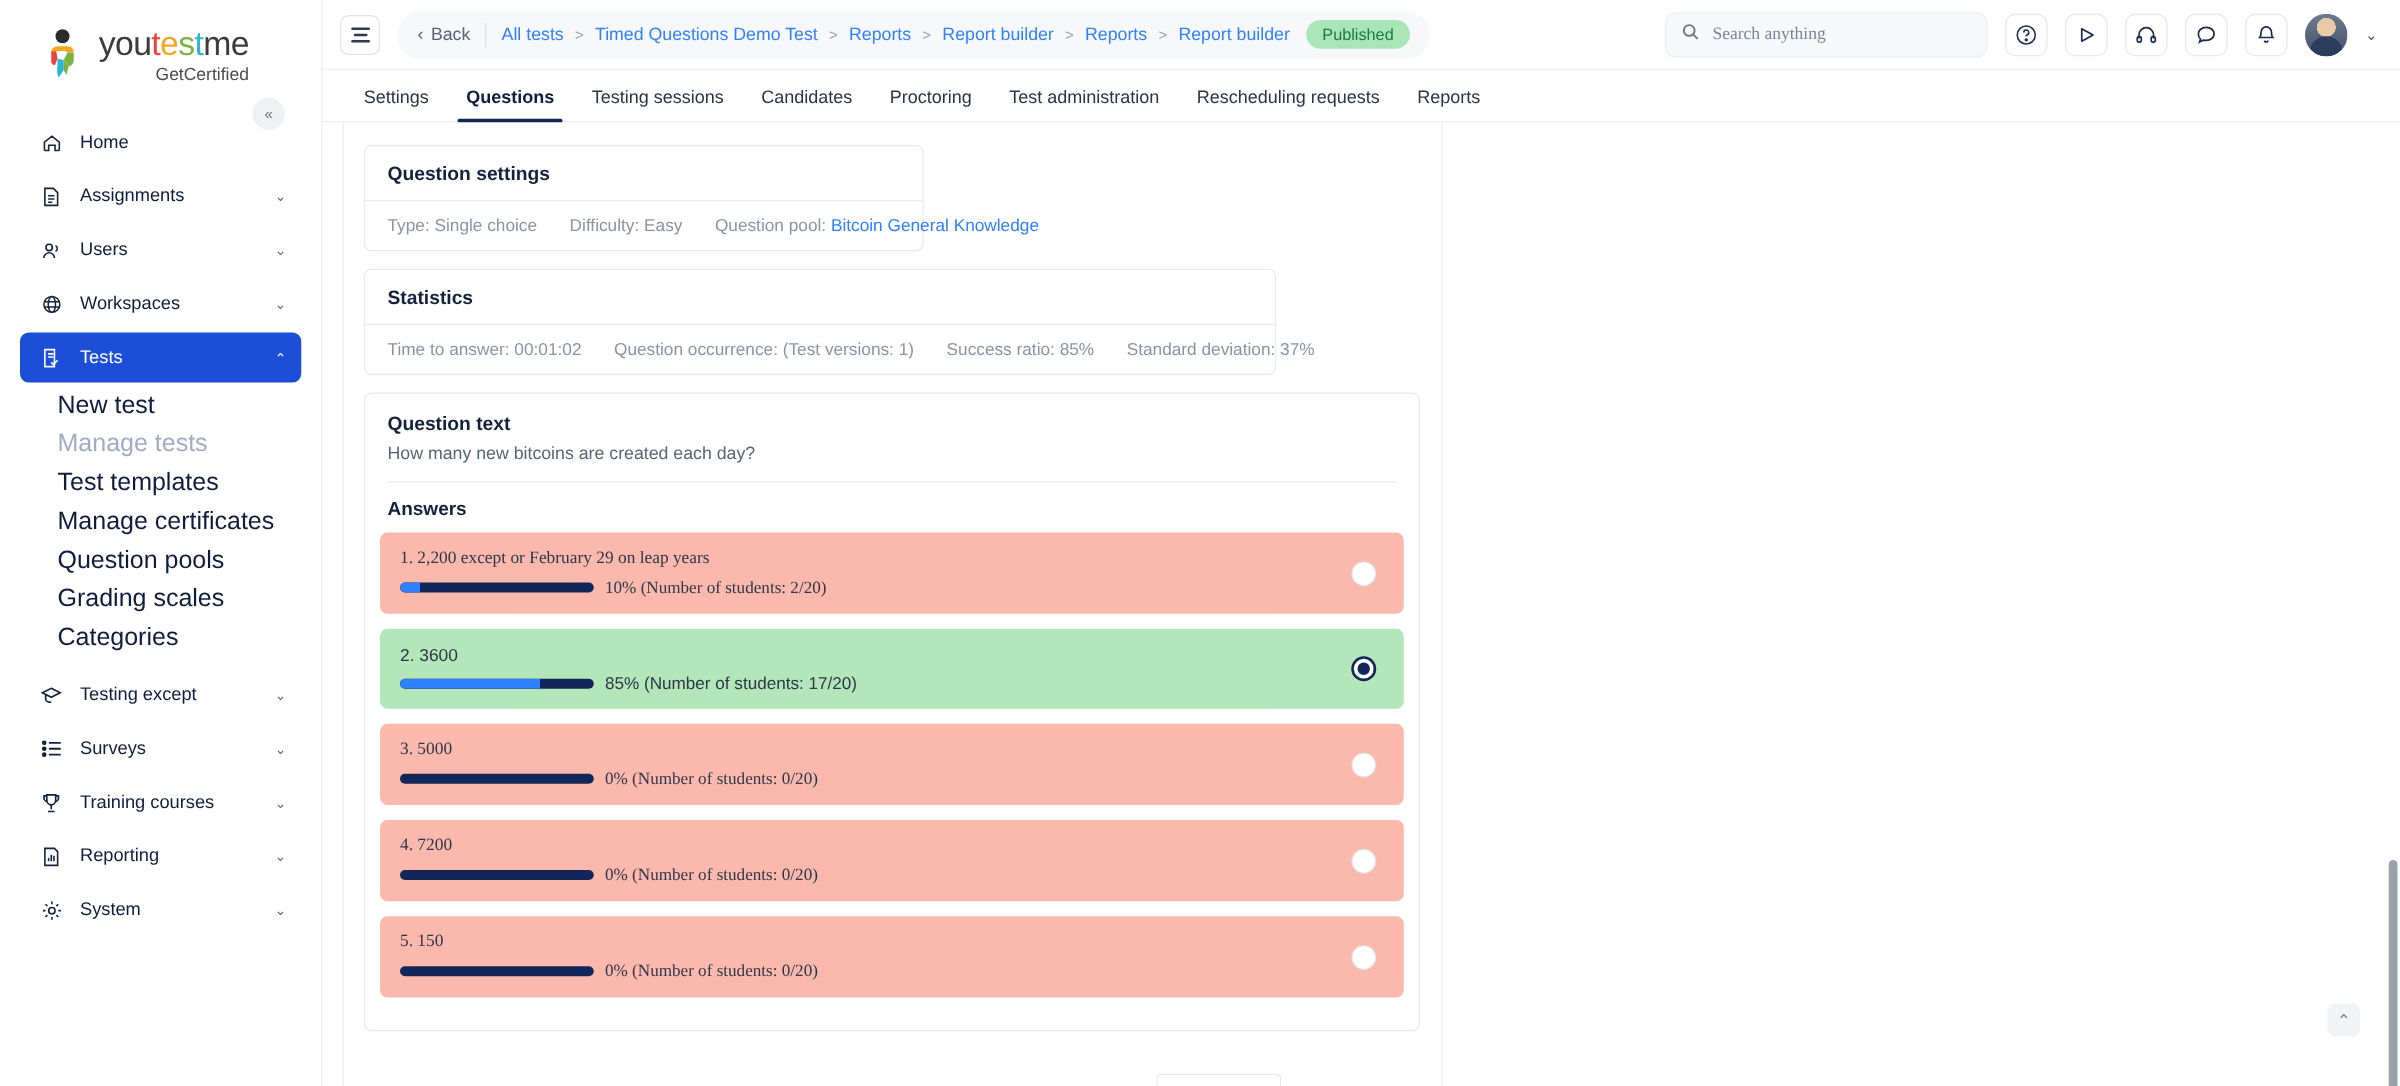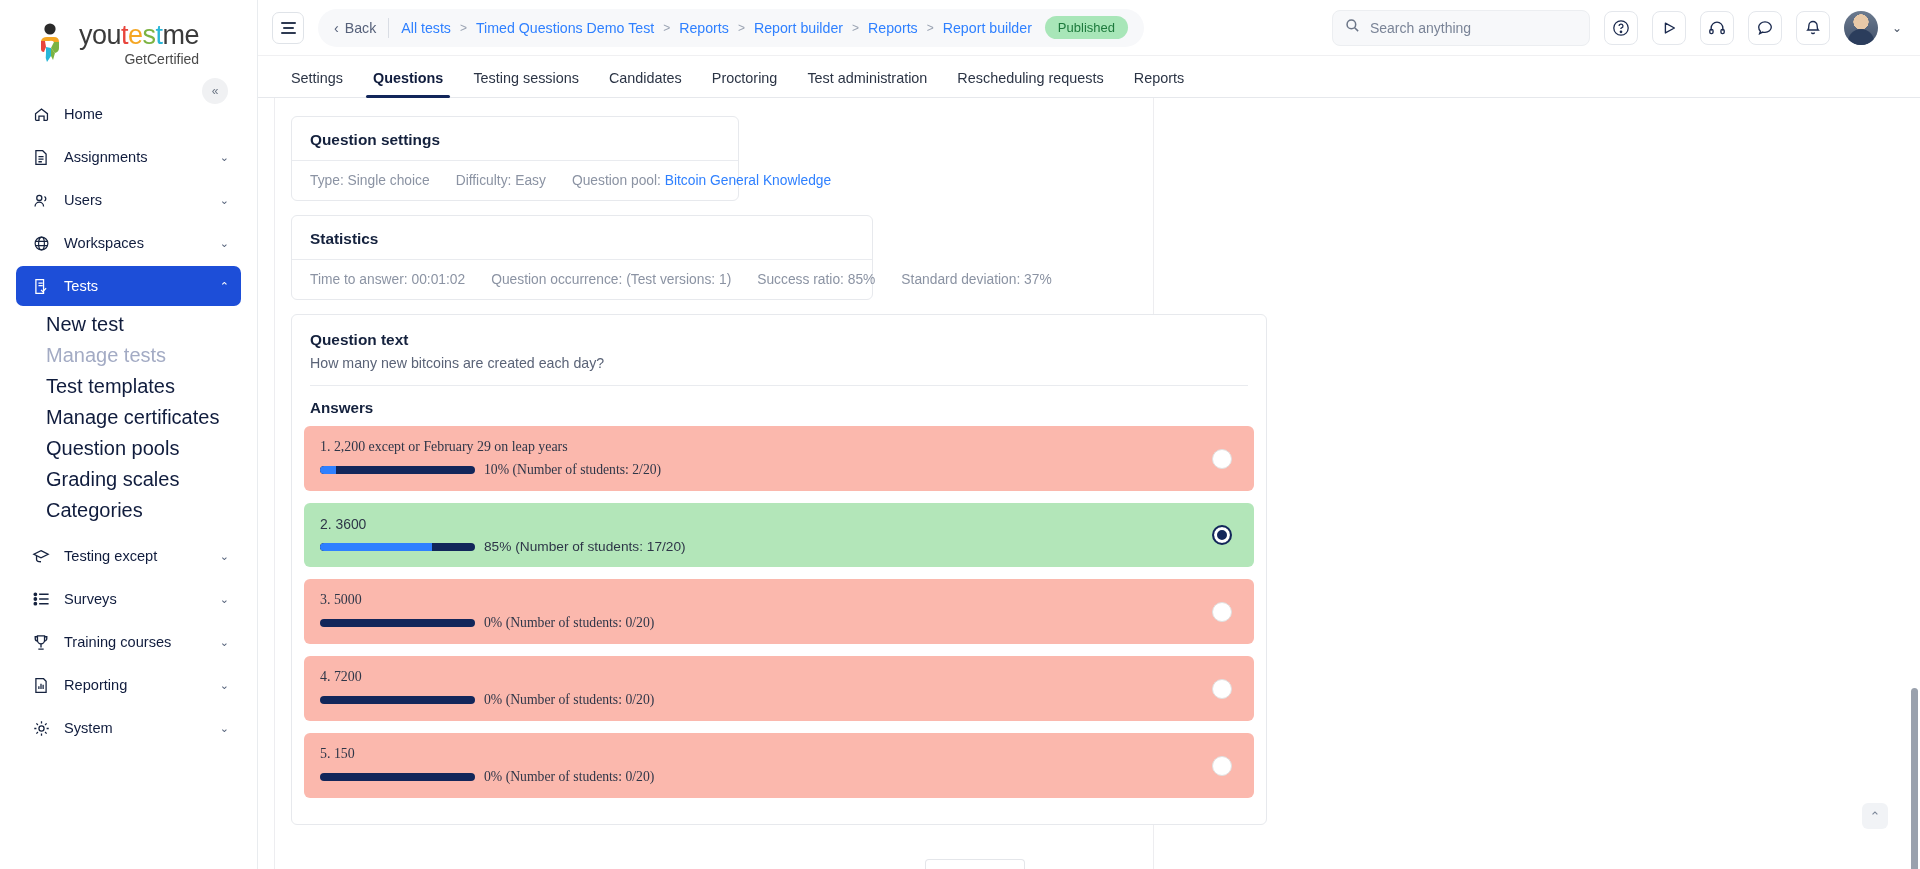--- a/index.html
+++ b/index.html
@@ -87,21 +87,21 @@
   }
 
   .topbar-spacer { flex: 1 1 auto; }
   .search-box {
     width: 258px; height: 36px; background: #f7f8fa; border: 1px solid #eceef1;
     border-radius: 8px; display: flex; align-items: center; padding: 0 12px; gap: 10px;
     flex: 0 0 258px;
   }
   .search-box input {
     border: none; outline: none; background: transparent; font-size: 14px;
-    color: #000000; width: 100%; font-family: Liberation Sans, sans-serif;
+    color: #000000; width: 100%; font-family: Liberation Serif, serif;
   }
   .search-box input::placeholder { color: #7a8497; }
   .icon-btn {
     width: 34px; height: 34px; border: 1px solid #e4e7ec; border-radius: 8px;
     display: flex; align-items: center; justify-content: center; cursor: pointer;
     background: #fff; flex: 0 0 34px; color: #1b2a4e;
   }
   .avatar {
     width: 34px; height: 34px; border-radius: 50%; flex: 0 0 34px;
     background: radial-gradient(circle at 50% 32%, #e8c9a8 0 26%, transparent 27%),
@@ -146,21 +146,21 @@
     display: flex; align-items: center; padding: 11px 18px; font-size: 13.8px;
     color: #8b93a3; gap: 0; flex-wrap: nowrap; white-space: nowrap;
   }
   .meta-item { padding: 0 13px; }
   .meta-item:first-child { padding-left: 0; }
   .meta-vdiv { width: 1px; height: 17px; background: #dfe2e8; }
   .meta-link { color: #2f80ff; }
 
   .qcard {
     border: 1px solid #e7e9ed; border-radius: 6px; background: #fff;
-    margin-left: 16px; width: 976px;
+    margin-left: 16px; width: 845px;
   }
   .qtext-head { font-size: 15.4px; font-weight: bold; color: #14213d; padding: 16px 18px 6px; }
   .qtext-body { font-size: 14.2px; color: #5a6377; padding: 0 18px 14px; }
   .ans-head { font-size: 15.2px; font-weight: bold; color: #14213d; padding: 13px 18px 10px; }
 
   .ans-list { padding: 0 12px 14px 12px; }
   .ans-row {
     position: relative; border-radius: 6px; margin-bottom: 12px;
     padding: 13px 16px 13px 16px; min-height: 58px;
   }
@@ -482,21 +482,21 @@
               <span>Easy</span>
             </span>
             <span class="meta-vdiv"></span>
             <span class="meta-item">
               <span>Question pool:</span>
               <span class="meta-link">Bitcoin General Knowledge</span>
             </span>
           </div>
         </div>
 
-        <div class="card" style="width:582px;">
+        <div class="card" style="width:730px;">
           <div class="card-title">Statistics</div>
           <div class="card-divider"></div>
           <div class="meta-row">
             <span class="meta-item">
               <span>Time to answer:</span>
               <span>00:01:02</span>
             </span>
             <span class="meta-vdiv"></span>
             <span class="meta-item">
               <span>Question occurrence:</span>

